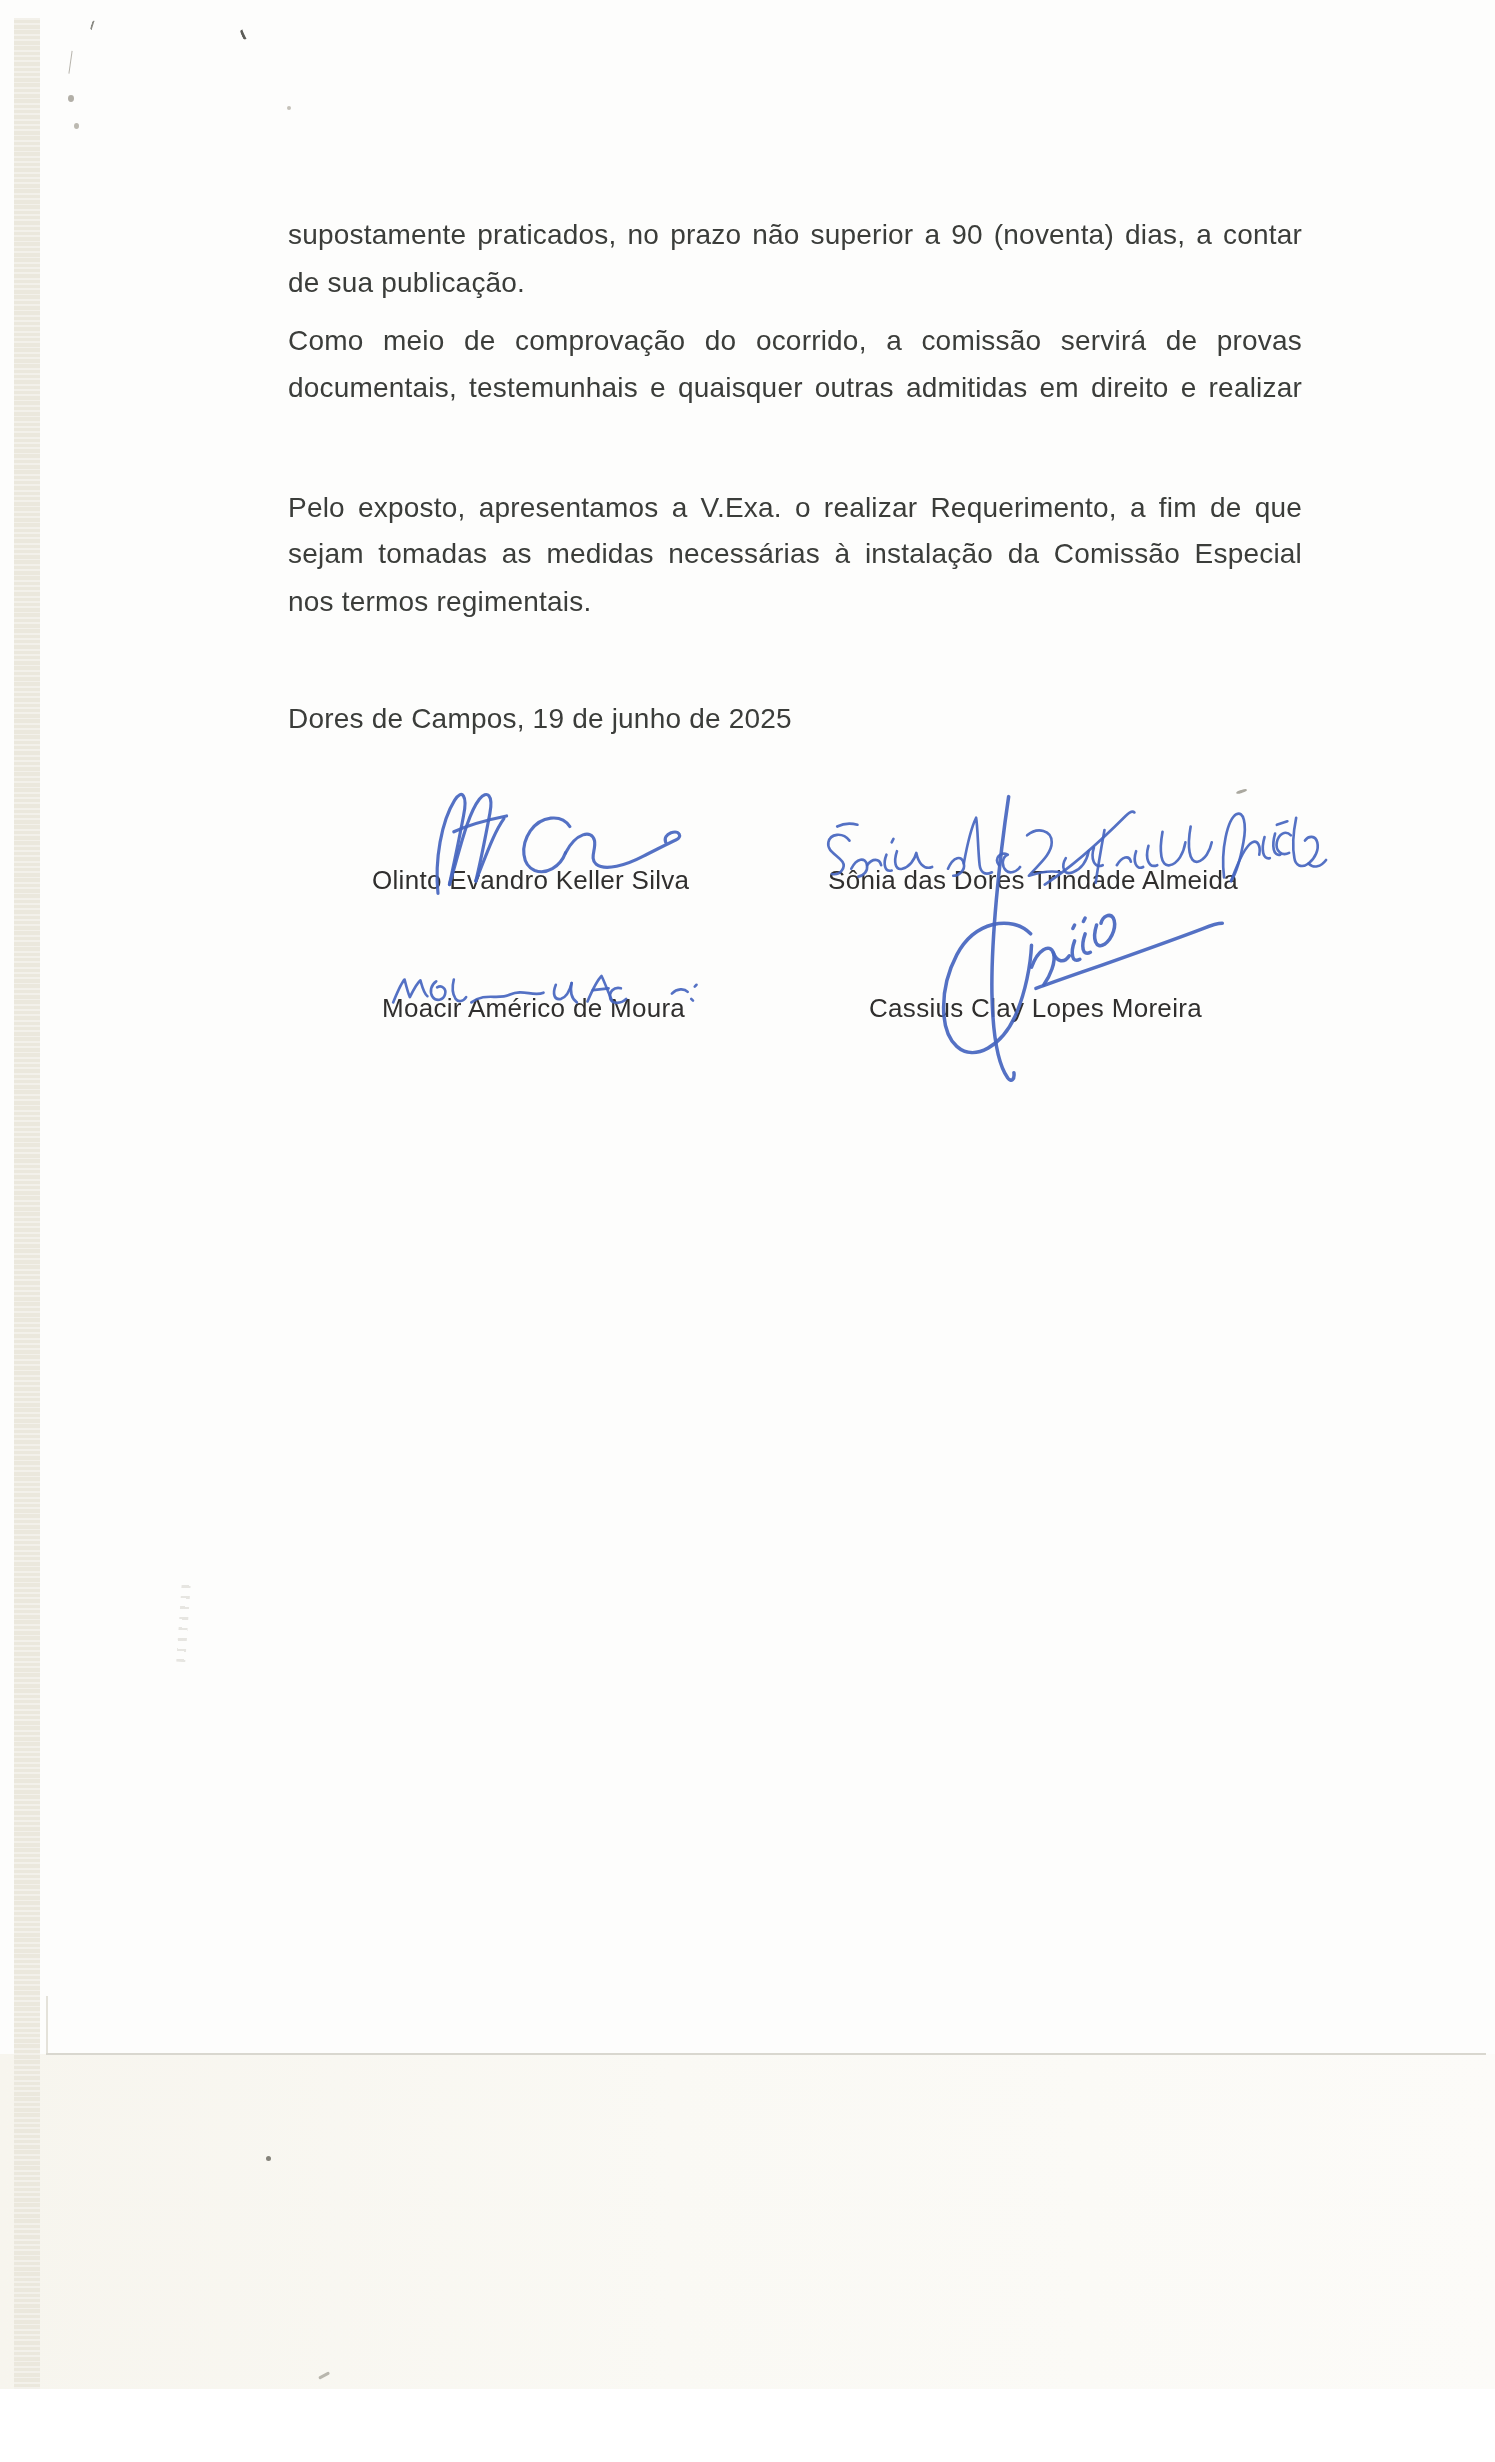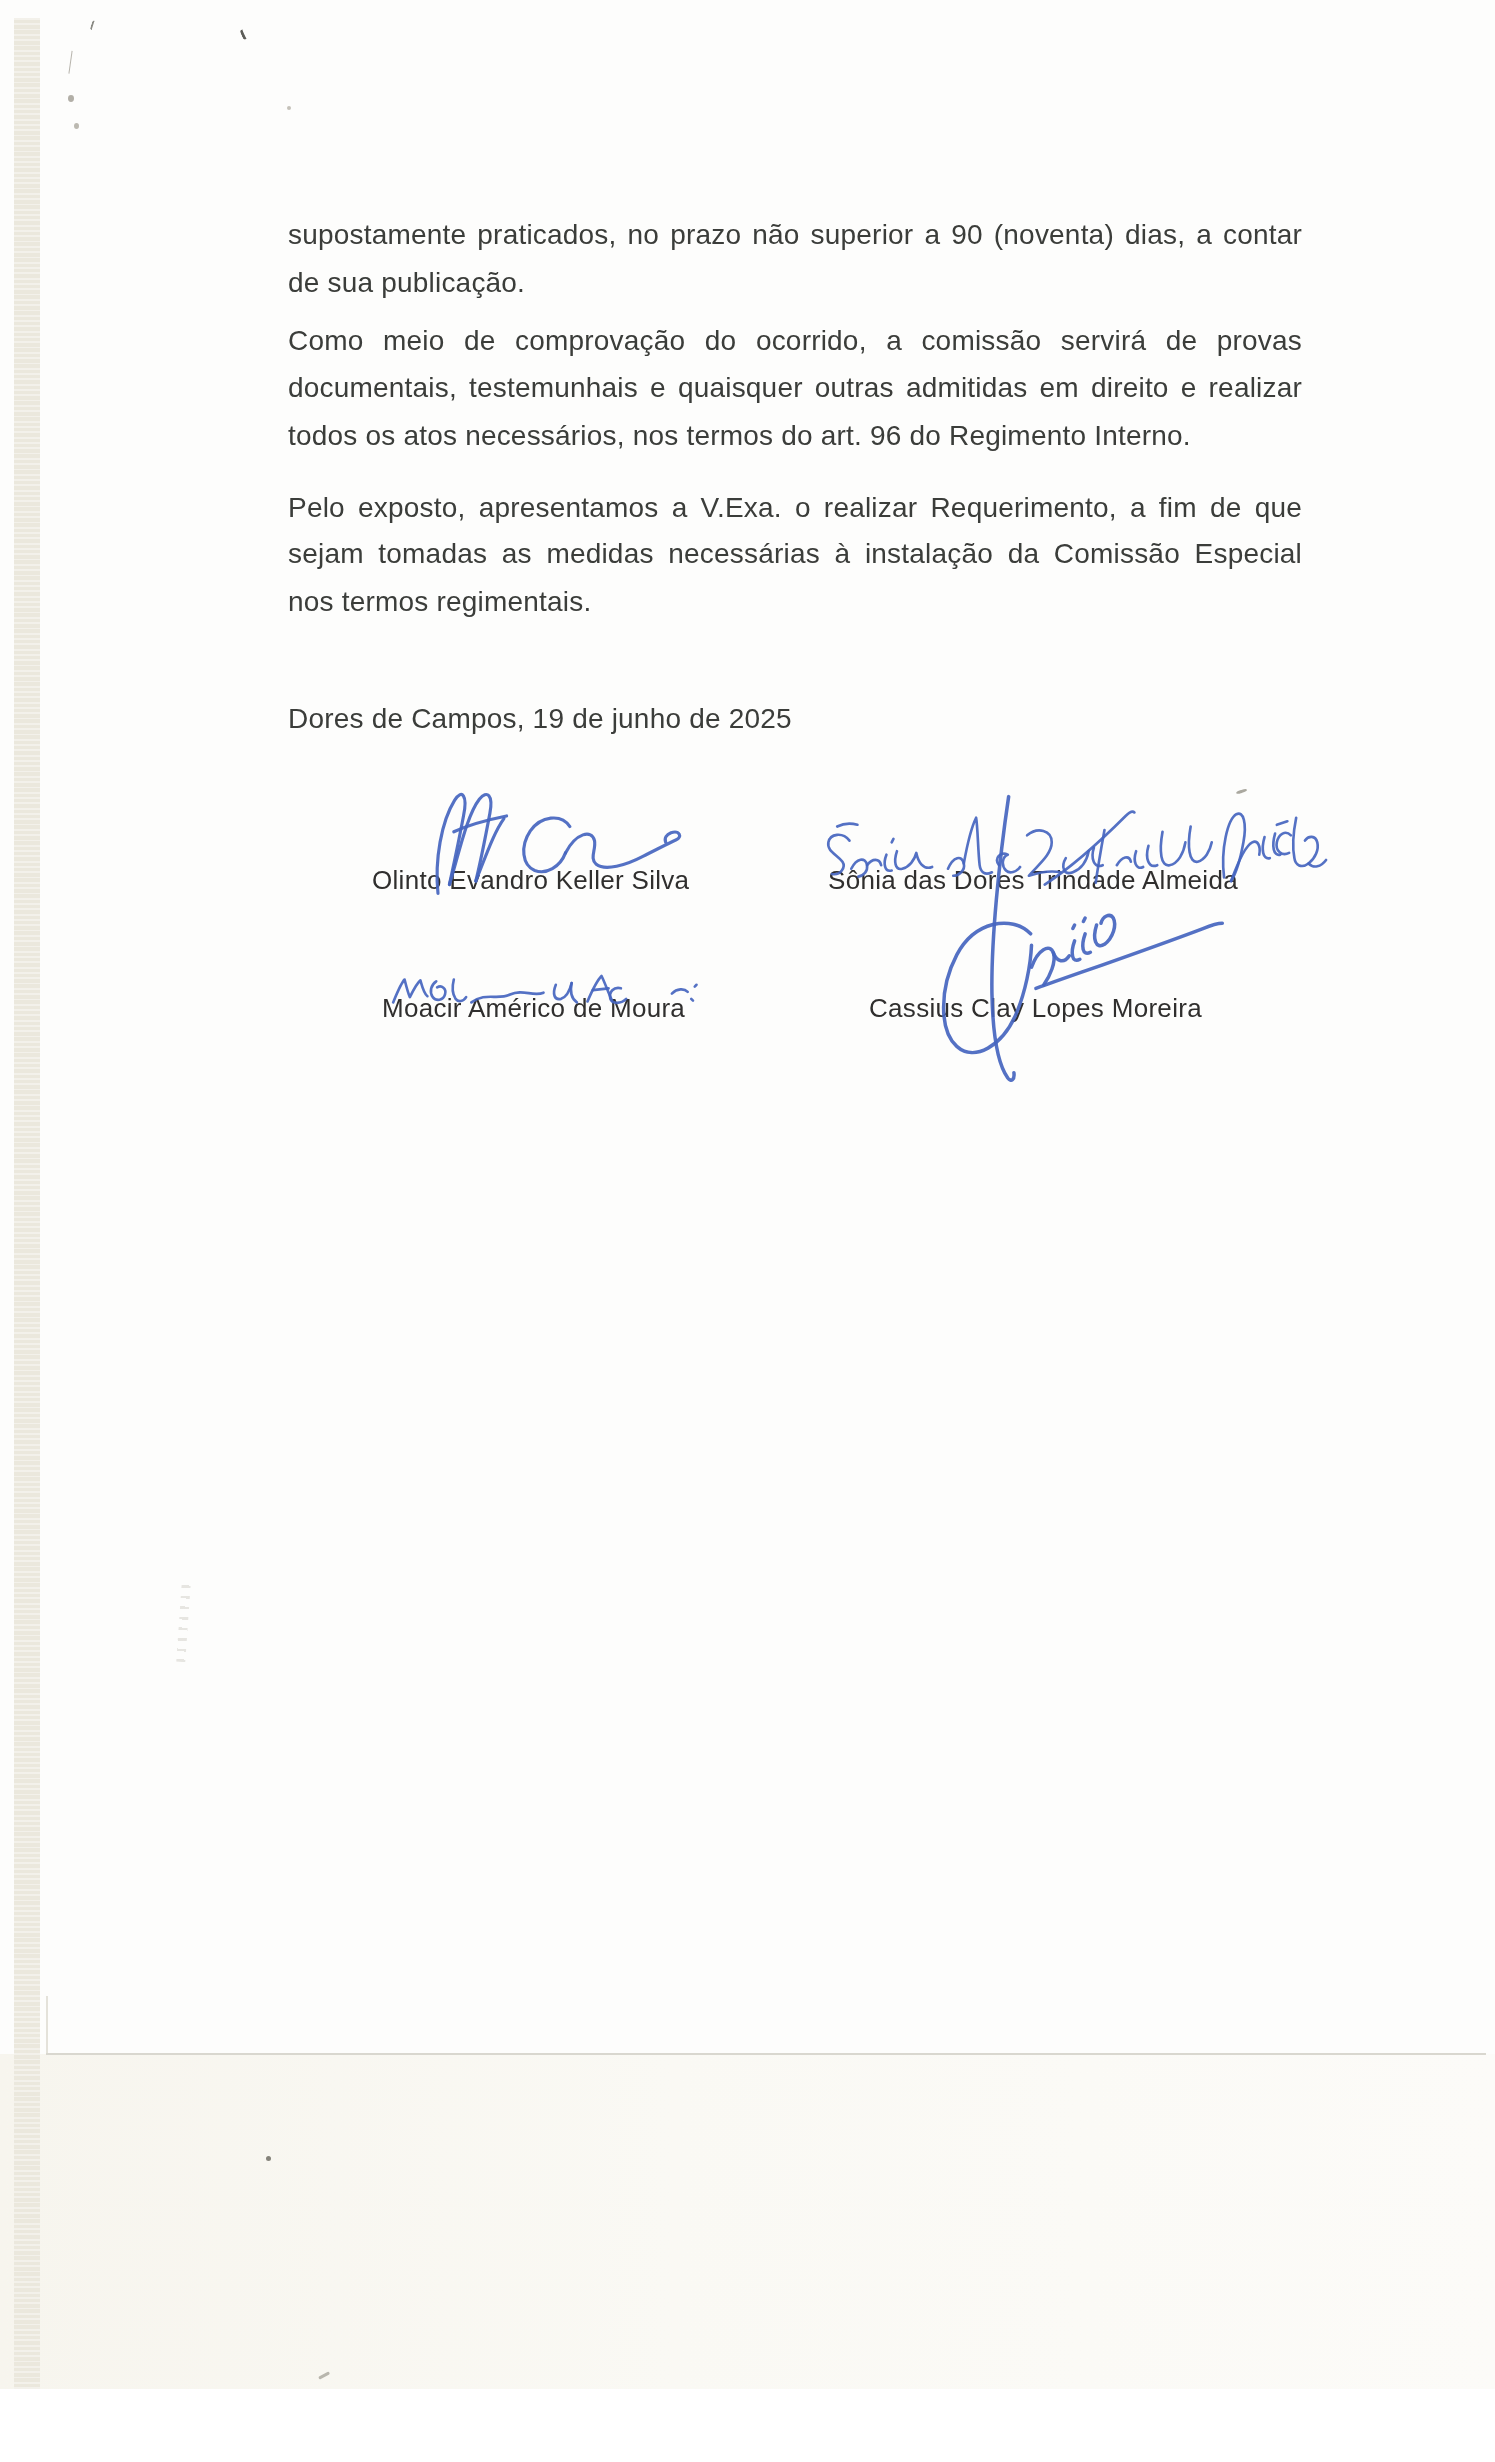--- a/index.html
+++ b/index.html
@@ -69,21 +69,20 @@
   <div class="below-page-bottom-edge"></div>
   <div class="edge-strip"></div>
   <div class="page-left-edge-line"></div>
   <div class="page-bottom-line"></div>
 
   <div class="tline full" style="top:211px">supostamente praticados, no prazo não superior a 90 (noventa) dias, a contar</div>
   <div class="tline" style="top:259px">de sua publicação.</div>
 
   <div class="tline full" style="top:317px">Como meio de comprovação do ocorrido, a comissão servirá de provas</div>
   <div class="tline full" style="top:364px">documentais, testemunhais e quaisquer outras admitidas em direito e realizar</div>
-  <div class="tline" style="top:412px">todos os atos necessários, nos termos do art. 96 do Regimento Interno.</div>
 
   <div class="tline full" style="top:484px">Pelo exposto,  apresentamos a V.Exa. o realizar Requerimento, a fim de que</div>
   <div class="tline full" style="top:530px">sejam tomadas as  medidas necessárias à instalação da Comissão Especial</div>
   <div class="tline" style="top:578px">nos termos regimentais.</div>
 
   <div class="tline" style="top:695px">Dores de Campos, 19 de junho de 2025</div>
 
   <div class="sig-name" style="left:372px;top:865px">Olinto Evandro Keller Silva</div>
   <div class="sig-name" style="left:828px;top:865px">Sônia das Dores Trindade Almeida</div>
   <div class="sig-name" style="left:382px;top:993px">Moacir Américo de Moura</div>

